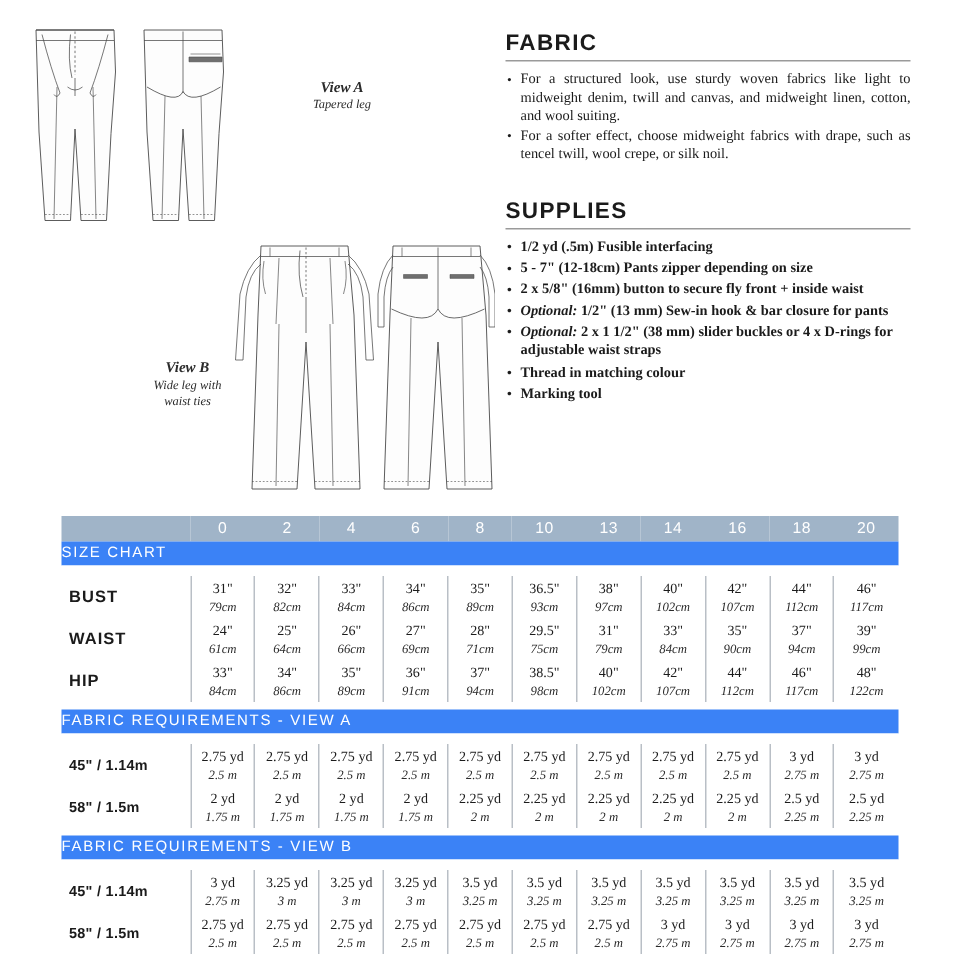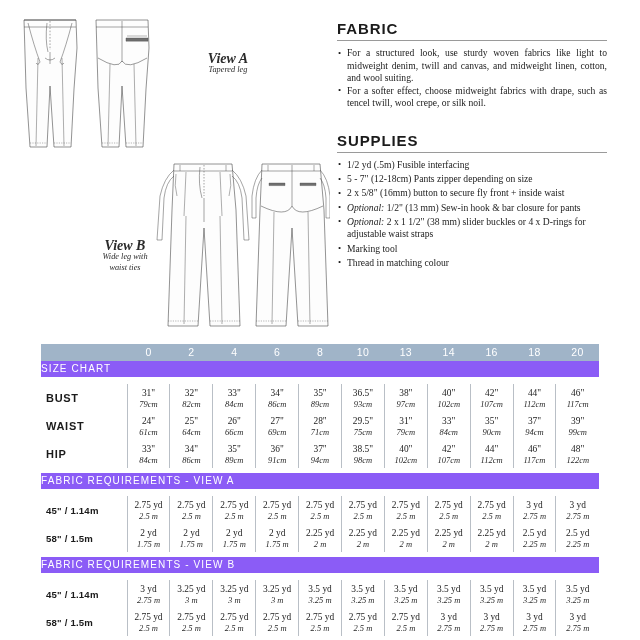--- a/index.html
+++ b/index.html
@@ -54,21 +54,21 @@
   .view-label {
     font-family: "Liberation Serif", serif;
     font-style: italic;
     font-size: 9px;
     line-height: 11px;
     color: #2b2b2b;
     text-align: center;
   }
   .view-label .vtitle {
     font-weight: bold;
-    font-size: 14px;
+    font-size: 10px;
     display: block;
   }
   .view-label .vsub {
     display: block;
     font-size: 8.3px;
   }
 
   .labelA {
     position: absolute;
     left: 168px;
@@ -121,21 +121,21 @@
   .body-list li:before {
     content: "\2022";
     position: absolute;
     left: 1px;
     top: -0.5px;
     font-size: 9px;
   }
   .body-list.supplies {
     text-align: left;
   }
-  .body-list.supplies li { margin-bottom: 1.6px; }
+  .body-list.supplies li { margin-bottom: 1.6px; font-weight: bold; }
   .opt { font-style: italic; }
   .supplies-sec { margin-top: 22px; }
 
   
   .chart {
     position: absolute;
     left: 41px;
     top: 344px;
     width: 558px;
   }
@@ -159,21 +159,21 @@
     font-size: 10.5px;
     font-weight: normal;
     text-align: center;
     height: 17px;
     line-height: 17px;
     letter-spacing: 0.3px;
   }
   .sizerow td.col-label { background: #a0b4c8; }
 
   .bandrow td {
-    background: #8b5cf6;
+    background: #3b82f6;
     color: #ffffff;
     font-size: 10px;
     font-weight: normal;
     letter-spacing: 1.1px;
     height: 16px;
     line-height: 16px;
     padding-left: 5px;
     text-align: left;
   }
 
@@ -361,22 +361,22 @@
 
       <div class="supplies-sec">
         <div class="sec-title">SUPPLIES</div>
         <hr class="sec-rule">
         <ul class="body-list supplies" id="supplies-list">
             <li><span>1/2 yd (.5m) Fusible interfacing</span></li>
             <li><span>5 - 7" (12-18cm) Pants zipper depending on size</span></li>
             <li><span>2 x 5/8" (16mm) button to secure fly front + inside waist</span></li>
             <li><span class="opt">Optional:</span> <span>1/2" (13 mm) Sew-in hook &amp; bar closure for pants</span></li>
             <li><span class="opt">Optional:</span> <span>2 x 1 1/2" (38 mm) slider buckles or 4 x D-rings for adjustable waist straps</span></li>
+            <li><span>Thread in matching colour</span></li>
             <li><span>Marking tool</span></li>
-            <li><span>Thread in matching colour</span></li>
           </ul>
       </div>
 
     </div>
   </div>
 
   <div class="chart">
     <table class="szt">
       <colgroup>
         <col class="col-label">

